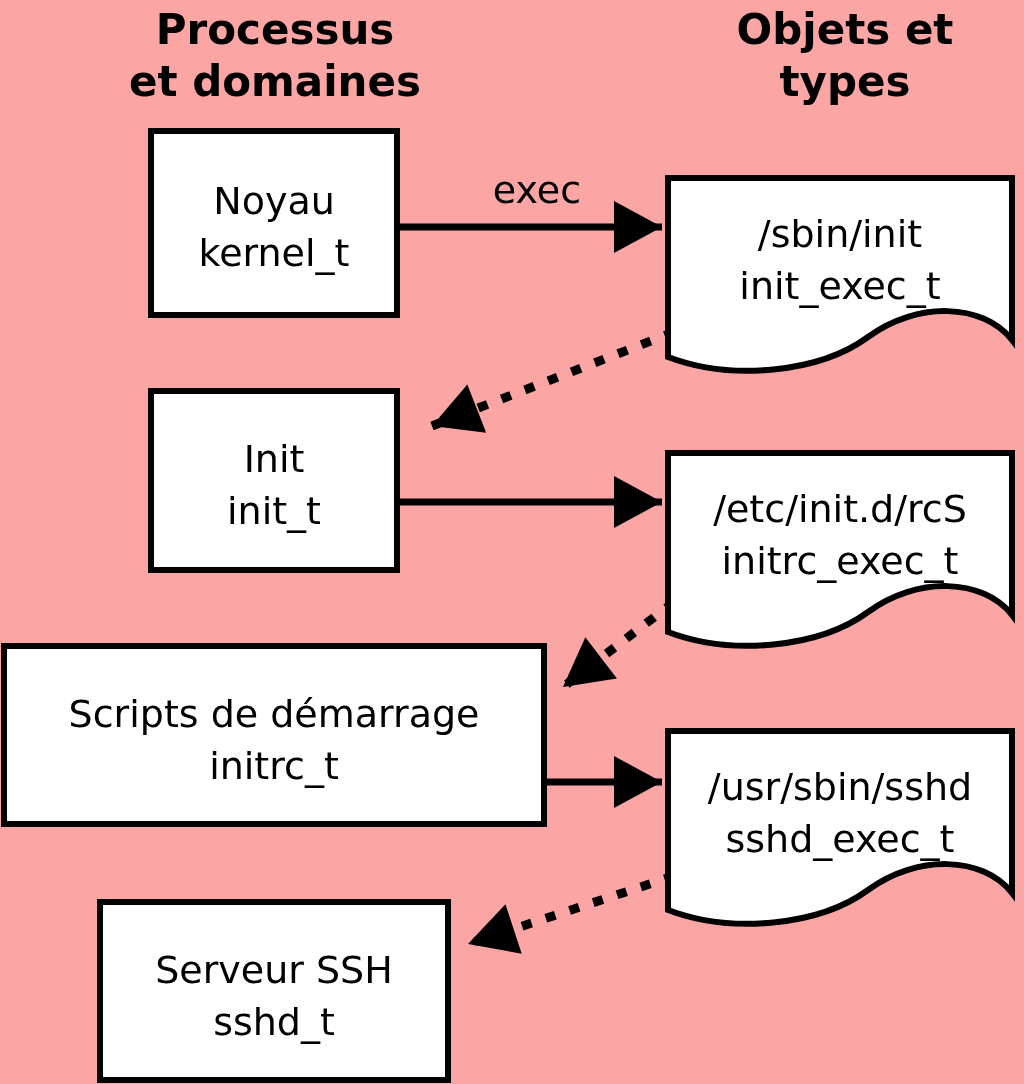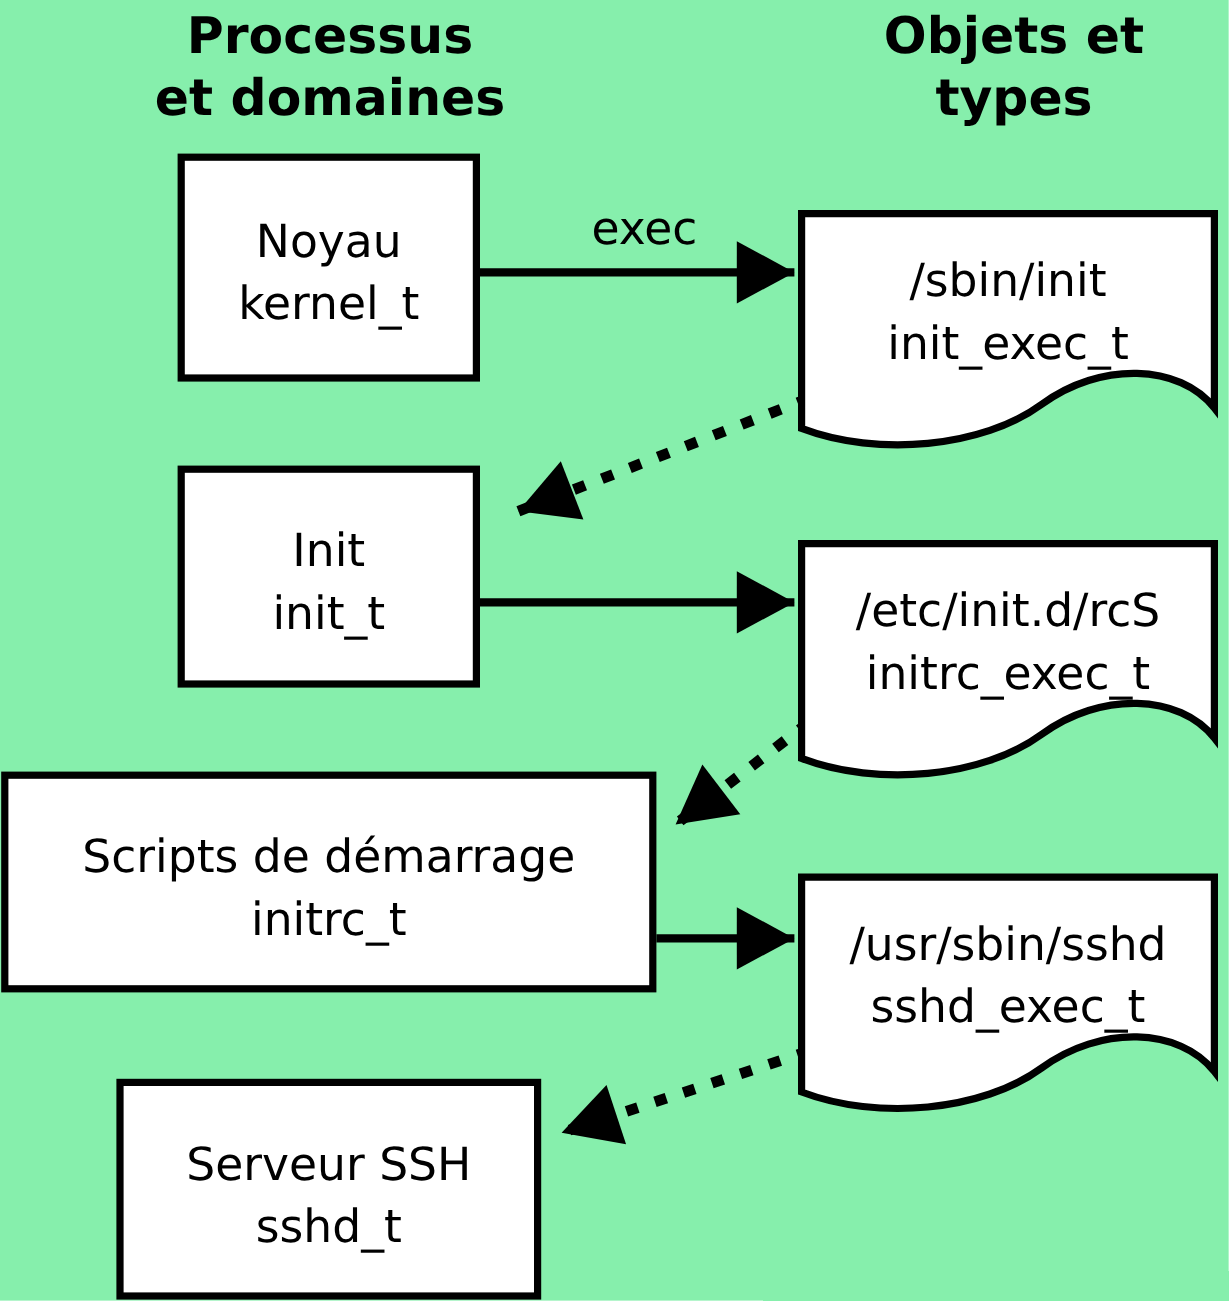--- a/index.html
+++ b/index.html
@@ -4,21 +4,21 @@
 <style>
   html, body {
     margin: 0;
     padding: 0;
     background: #ffffff;
   }
   #stage {
     position: relative;
     width: 1024px;
     height: 1084px;
-    background: #86efac;
+    background: #fca5a5;
     overflow: hidden;
   }
   svg { display: block; }
   .hdr {
     font-family: "DejaVu Sans", sans-serif;
     font-size: 42px;
     font-weight: bold;
     fill: #000000;
     text-anchor: middle;
   }

